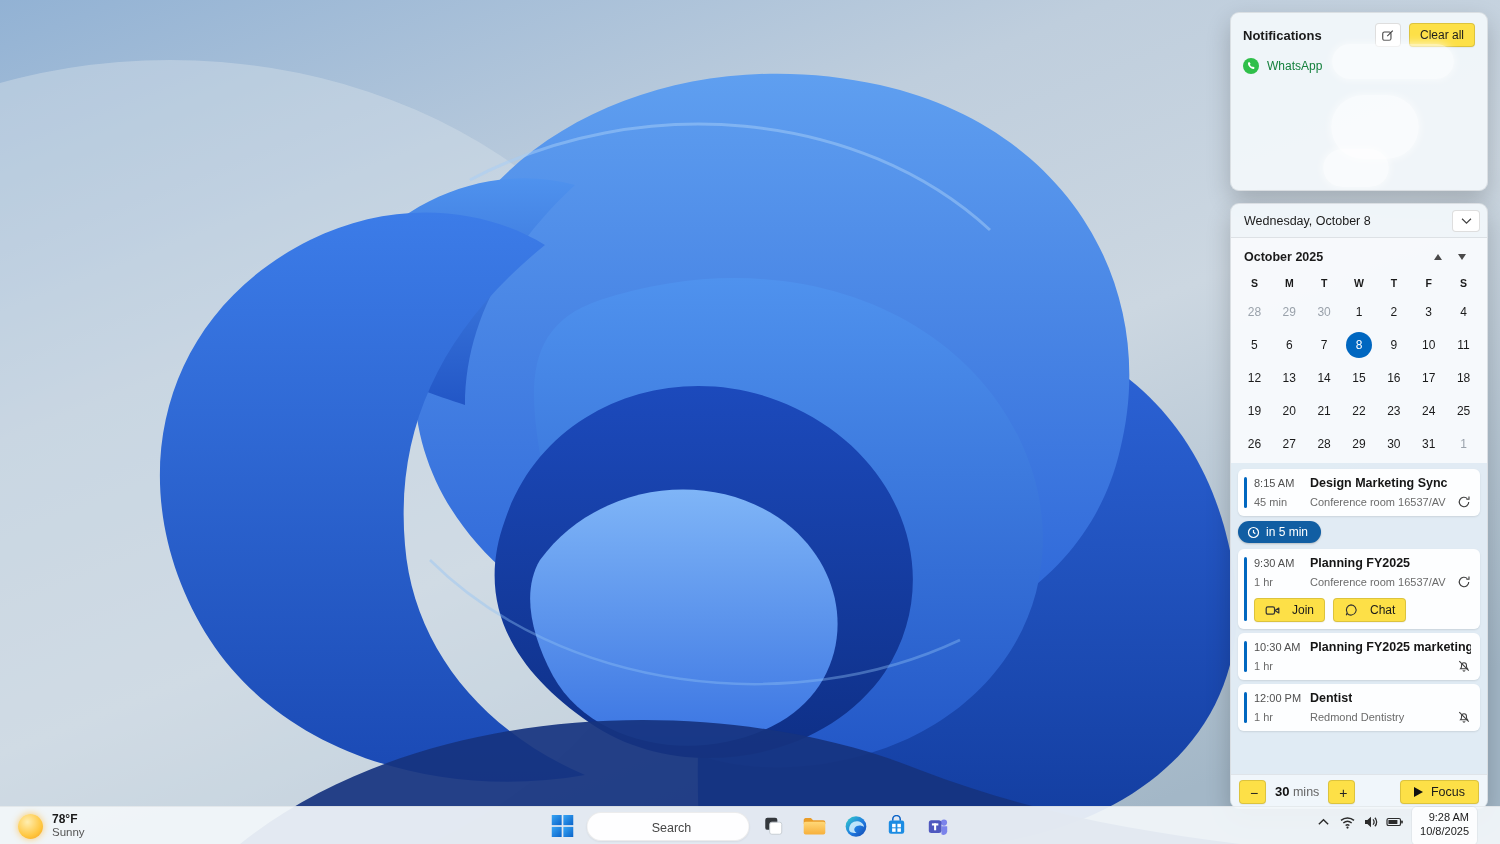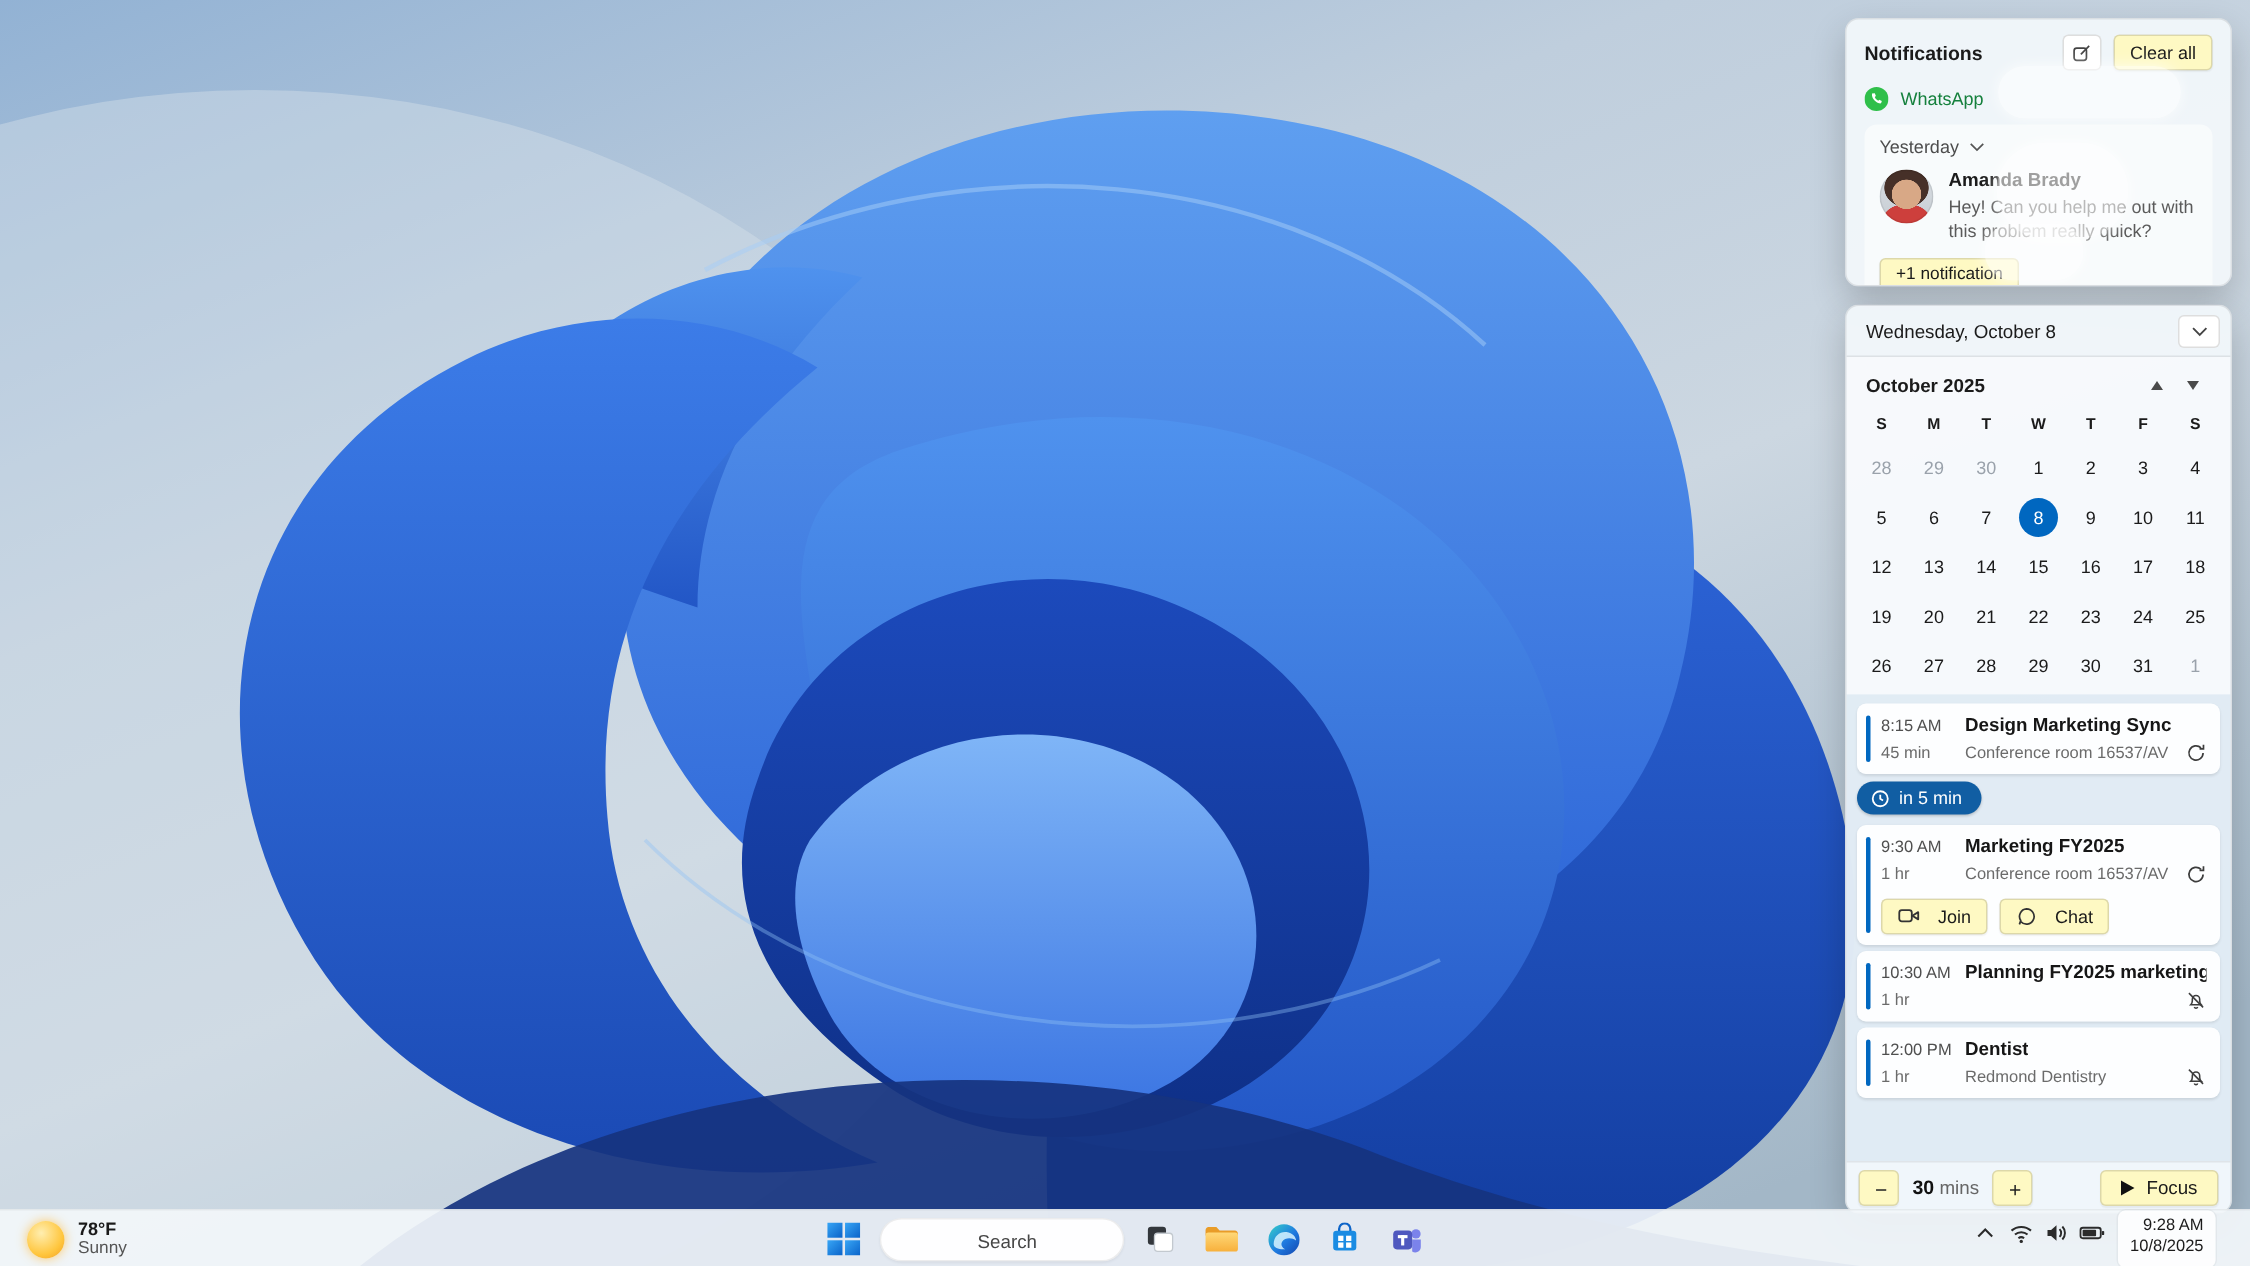--- a/index.html
+++ b/index.html
@@ -7,21 +7,21 @@
   body { font-family:"Liberation Sans", sans-serif; -webkit-font-smoothing:antialiased; }
 
   .desktop { position:relative; width:1500px; height:844px; overflow:hidden; background:#b8c9d9; }
   .wallpaper { position:absolute; inset:0; display:block; }
 
   
   .panel { position:absolute; background:rgba(241,246,250,.97); border:1px solid rgba(0,0,0,.09);
            border-radius:9px; box-shadow:0 10px 24px rgba(0,0,0,.20); overflow:hidden; }
   .icon-btn { display:inline-flex; align-items:center; justify-content:center;
               background:#fff; border:1px solid rgba(0,0,0,.13); border-radius:4px; cursor:pointer; }
-  .txt-btn { background:#fef9c3; border:1px solid rgba(0,0,0,.13); border-radius:4px;
+  .txt-btn { background:#fde047; border:1px solid rgba(0,0,0,.13); border-radius:4px;
              font:12px "Liberation Sans",sans-serif; color:#1a1a1a; padding:4px 10px; cursor:pointer;
              box-shadow:0 1px 1px rgba(0,0,0,.05);text-align:center; }
 
   
   .notif-panel { left:1230px; top:12px; width:258px; height:179px; padding:10px 12px; }
   .notif-head { display:flex; align-items:center; }
   .notif-title { font-size:13px; font-weight:700; color:#1b1b1b; }
   .notif-head .spacer { flex:1; }
   .notif-edit { width:26px; height:24px; margin-right:8px; }
   .notif-app-row { display:flex; align-items:center; gap:8px; margin-top:11px; }
@@ -180,36 +180,20 @@
     </div>
 
     <div class="notif-app-row">
       <svg width="16" height="16" viewBox="0 0 16 16">
         <circle cx="8" cy="8" r="8" fill="#2FBF4A"></circle>
         <path d="M5 4.4c-.35 1.9.75 4.1 2.7 5.5 1.05.75 2.4 1.25 3.35 1l.5-1.5-1.7-.95-.7.65C8.3 8.7 7.2 7.6 6.85 6.6l.75-.65L6.85 4.2z" fill="#fff"></path>
       </svg>
       <span>WhatsApp</span>
     </div>
 
-    <div class="notif-card">
-      <div class="notif-sec">
-        <span>Yesterday</span>
-        <svg width="10" height="8" viewBox="0 0 12 9">
-          <polyline points="1,2 6,7 11,2" fill="none" stroke="#555" stroke-width="1.4"></polyline>
-        </svg>
-      </div>
-      <div class="notif-body">
-        <div class="avatar"></div>
-        <div>
-          <div class="notif-sender">Amanda Brady</div>
-          <div class="notif-msg">Hey! Can you help me out with this problem really quick?</div>
-        </div>
-      </div>
-      <button class="txt-btn notif-more">+1 notification</button>
-    </div>
 
     <div class="blob" style="left:101px; top:31px; width:122px; height:35px; border-radius:18px;"></div>
     <div class="blob" style="left:100px; top:82px; width:88px; height:64px; border-radius:32px;"></div>
     <div class="blob" style="left:92px; top:136px; width:66px; height:38px; border-radius:19px;"></div>
   </section>
 
   <section class="panel cal-panel">
     <div class="cal-head">
       <span class="cal-head-date">Wednesday, October 8</span>
       <button class="icon-btn cal-collapse">
@@ -370,21 +354,21 @@
               <circle cx="7" cy="7" r="5.4" fill="none" stroke="#fff" stroke-width="1.3"></circle>
               <path d="M7 4.2V7l2 1.2" fill="none" stroke="#fff" stroke-width="1.3"></path>
             </svg>
             <span>in 5 min</span>
           </button></div>
         <div class="event-card">
           <div class="ev-bar"></div>
           <div class="ev-body">
             <div class="ev-row">
               <span class="ev-time">9:30 AM</span>
-              <span class="ev-title">Marketing FY2025</span>
+              <span class="ev-title">Planning FY2025</span>
             </div>
             <div class="ev-row ev-row2">
               <span class="ev-dur">1 hr</span>
               <span class="ev-loc">Conference room 16537/AV</span>
               <span class="ev-icon">
                 <svg width="14" height="14" viewBox="0 0 16 16">
                   <path d="M13.4 8a5.4 5.4 0 1 1-1.6-3.85" fill="none" stroke="#3d3d3d" stroke-width="1.3"></path>
                   <path d="M13.7 1.8v3h-3" fill="none" stroke="#3d3d3d" stroke-width="1.3"></path>
                 </svg>
               </span>

